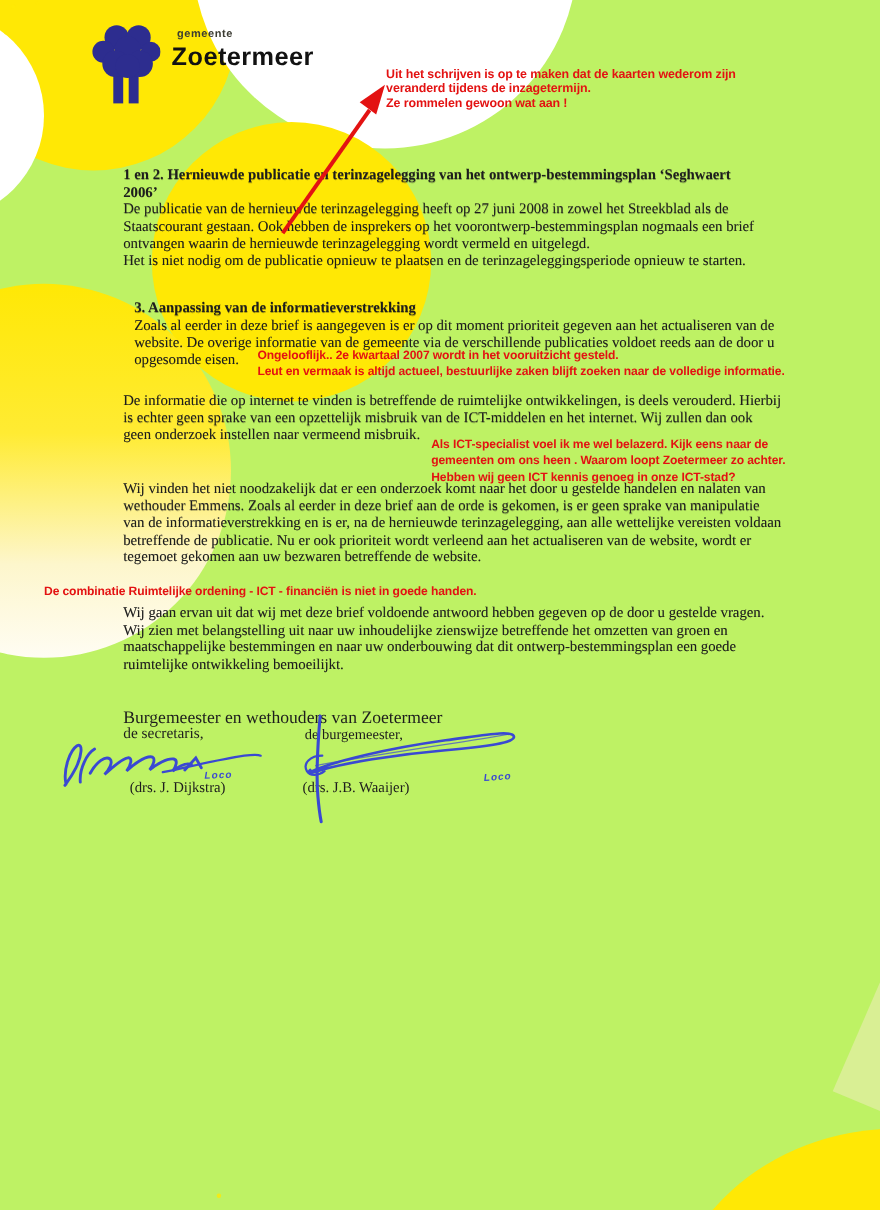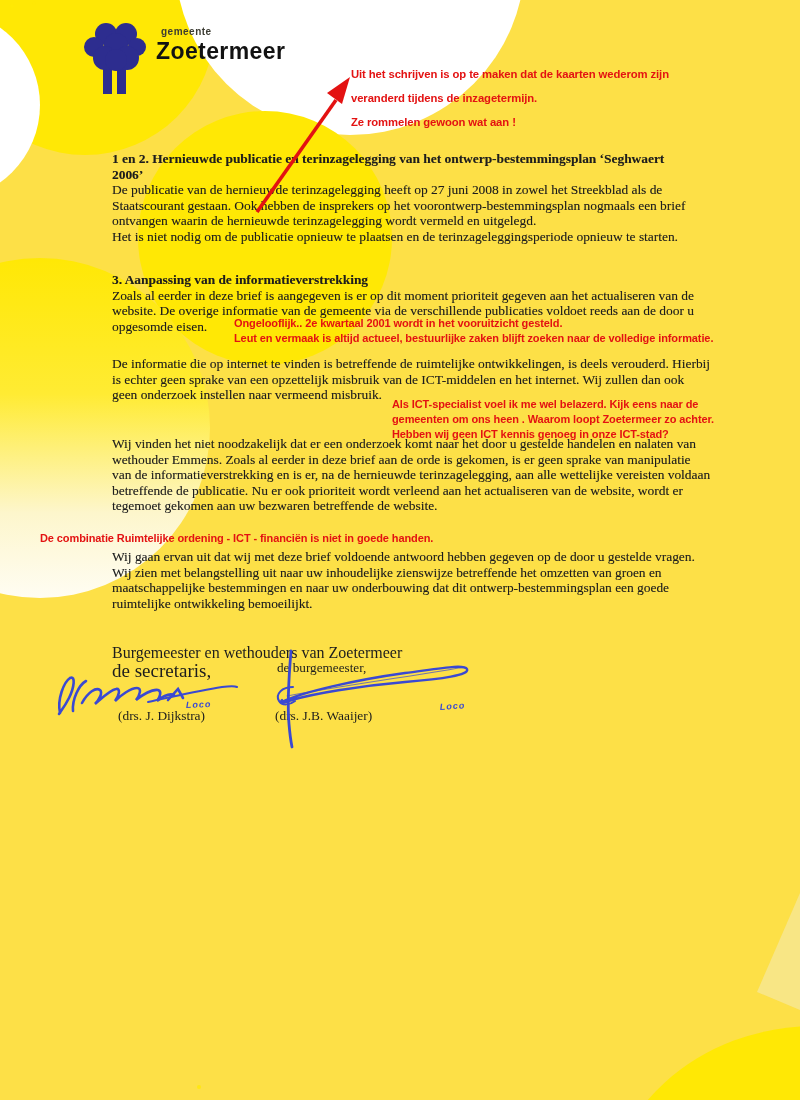--- a/index.html
+++ b/index.html
@@ -1,17 +1,17 @@
 <!DOCTYPE html>
 <html><head>
 <meta charset="utf-8">
 <style>
   html,body{margin:0;padding:0;background:#ffffff;}
   .page{
-    position:relative;width:800px;height:1100px;background:#fde047;overflow:hidden;
+    position:relative;width:800px;height:1100px;background:#bef264;overflow:hidden;
     font-family:"Liberation Serif", serif;
   }
   .page svg{display:block;}
   .bg-layer{position:absolute;left:0;top:0;z-index:0;}
   .logo-icon{position:absolute;left:82px;top:20px;z-index:2;}
   .logo-gemeente{
     position:absolute;left:161px;top:26px;z-index:2;
     font-family:"Liberation Sans",sans-serif;font-size:10px;font-weight:bold;
     color:#3c3c33;letter-spacing:0.5px;
   }
@@ -21,35 +21,35 @@
     color:#121212;letter-spacing:0.4px;
   }
   .letter-block{
     position:absolute;left:112px;width:656px;z-index:1;
     font-size:13.4px;line-height:15.5px;color:#1d1d1d;
     text-shadow:0.2px 0.2px 0.3px rgba(30,30,30,0.35);
   }
   .sec-heading{font-weight:bold;white-space:pre-line;}
   .sec-body{white-space:pre-line;}
   .sec-12{top:151px;}
-  .sec-3{top:272px;}
+  .sec-3{top:272px;margin-left:10px;}
   .sec-4{top:356px;}
   .sec-5{top:436px;}
   .closing{top:549px;}
   .red-note{
     position:absolute;z-index:3;color:#e31212;
     font-family:"Liberation Sans",sans-serif;font-weight:bold;
     font-size:11px;line-height:15px;letter-spacing:-0.1px;white-space:pre-line;
   }
-  .note-top{left:351px;top:62px;line-height:24px;font-size:11.3px;}
+  .note-top{left:351px;top:62px;line-height:13px;font-size:11.3px;}
   .note-s3{left:234px;top:316px;}
   .note-s4{left:392px;top:397px;}
   .note-s5{left:40px;top:531px;}
   .sig-org{position:absolute;left:112px;top:644px;z-index:1;font-size:16px;color:#1d1d1d;}
-  .sig-role-left{position:absolute;left:112px;top:660px;z-index:1;font-size:19px;color:#1d1d1d;}
+  .sig-role-left{position:absolute;left:112px;top:660px;z-index:1;font-size:14px;color:#1d1d1d;}
   .sig-role-right{position:absolute;left:277px;top:660px;z-index:1;font-size:13.2px;color:#1d1d1d;}
   .sig-name-left{position:absolute;left:118px;top:708px;z-index:1;font-size:13.4px;color:#1d1d1d;}
   .sig-name-right{position:absolute;left:275px;top:708px;z-index:1;font-size:13.4px;color:#1d1d1d;}
   .ink-layer{position:absolute;left:0;top:0;z-index:4;pointer-events:none;}
   .loco-text{
     font-family:"Liberation Sans",sans-serif;font-style:italic;font-weight:bold;
     font-size:9px;letter-spacing:1px;
   }
 </style>
 </head>
@@ -129,21 +129,21 @@
   <div class="letter-block closing">
     <div class="sec-body">Wij gaan ervan uit dat wij met deze brief voldoende antwoord hebben gegeven op de door u gestelde vragen.
 Wij zien met belangstelling uit naar uw inhoudelijke zienswijze betreffende het omzetten van groen en
 maatschappelijke bestemmingen en naar uw onderbouwing dat dit ontwerp-bestemmingsplan een goede
 ruimtelijke ontwikkeling bemoeilijkt.</div>
   </div>
 
   <div class="red-note note-top">Uit het schrijven is op te maken dat de kaarten wederom zijn
 veranderd tijdens de inzagetermijn.
 Ze rommelen gewoon wat aan !</div>
-  <div class="red-note note-s3">Ongelooflijk.. 2e kwartaal 2001 wordt in het vooruitzicht gesteld.
+  <div class="red-note note-s3">Ongelooflijk.. 2e kwartaal 2007 wordt in het vooruitzicht gesteld.
 Leut en vermaak is altijd actueel, bestuurlijke zaken blijft zoeken naar de volledige informatie.</div>
   <div class="red-note note-s5">De combinatie Ruimtelijke ordening - ICT - financiën is niet in goede handen.</div>
   <div class="red-note note-s4">Als ICT-specialist voel ik me wel belazerd. Kijk eens naar de
 gemeenten om ons heen . Waarom loopt Zoetermeer zo achter.
 Hebben wij geen ICT kennis genoeg in onze ICT-stad?</div>
 
   <div class="sig-org">Burgemeester en wethouders van Zoetermeer</div>
   <div class="sig-role-left">de secretaris,</div>
   <div class="sig-role-right">de burgemeester,</div>
   <div class="sig-name-left">(drs. J. Dijkstra)</div>

